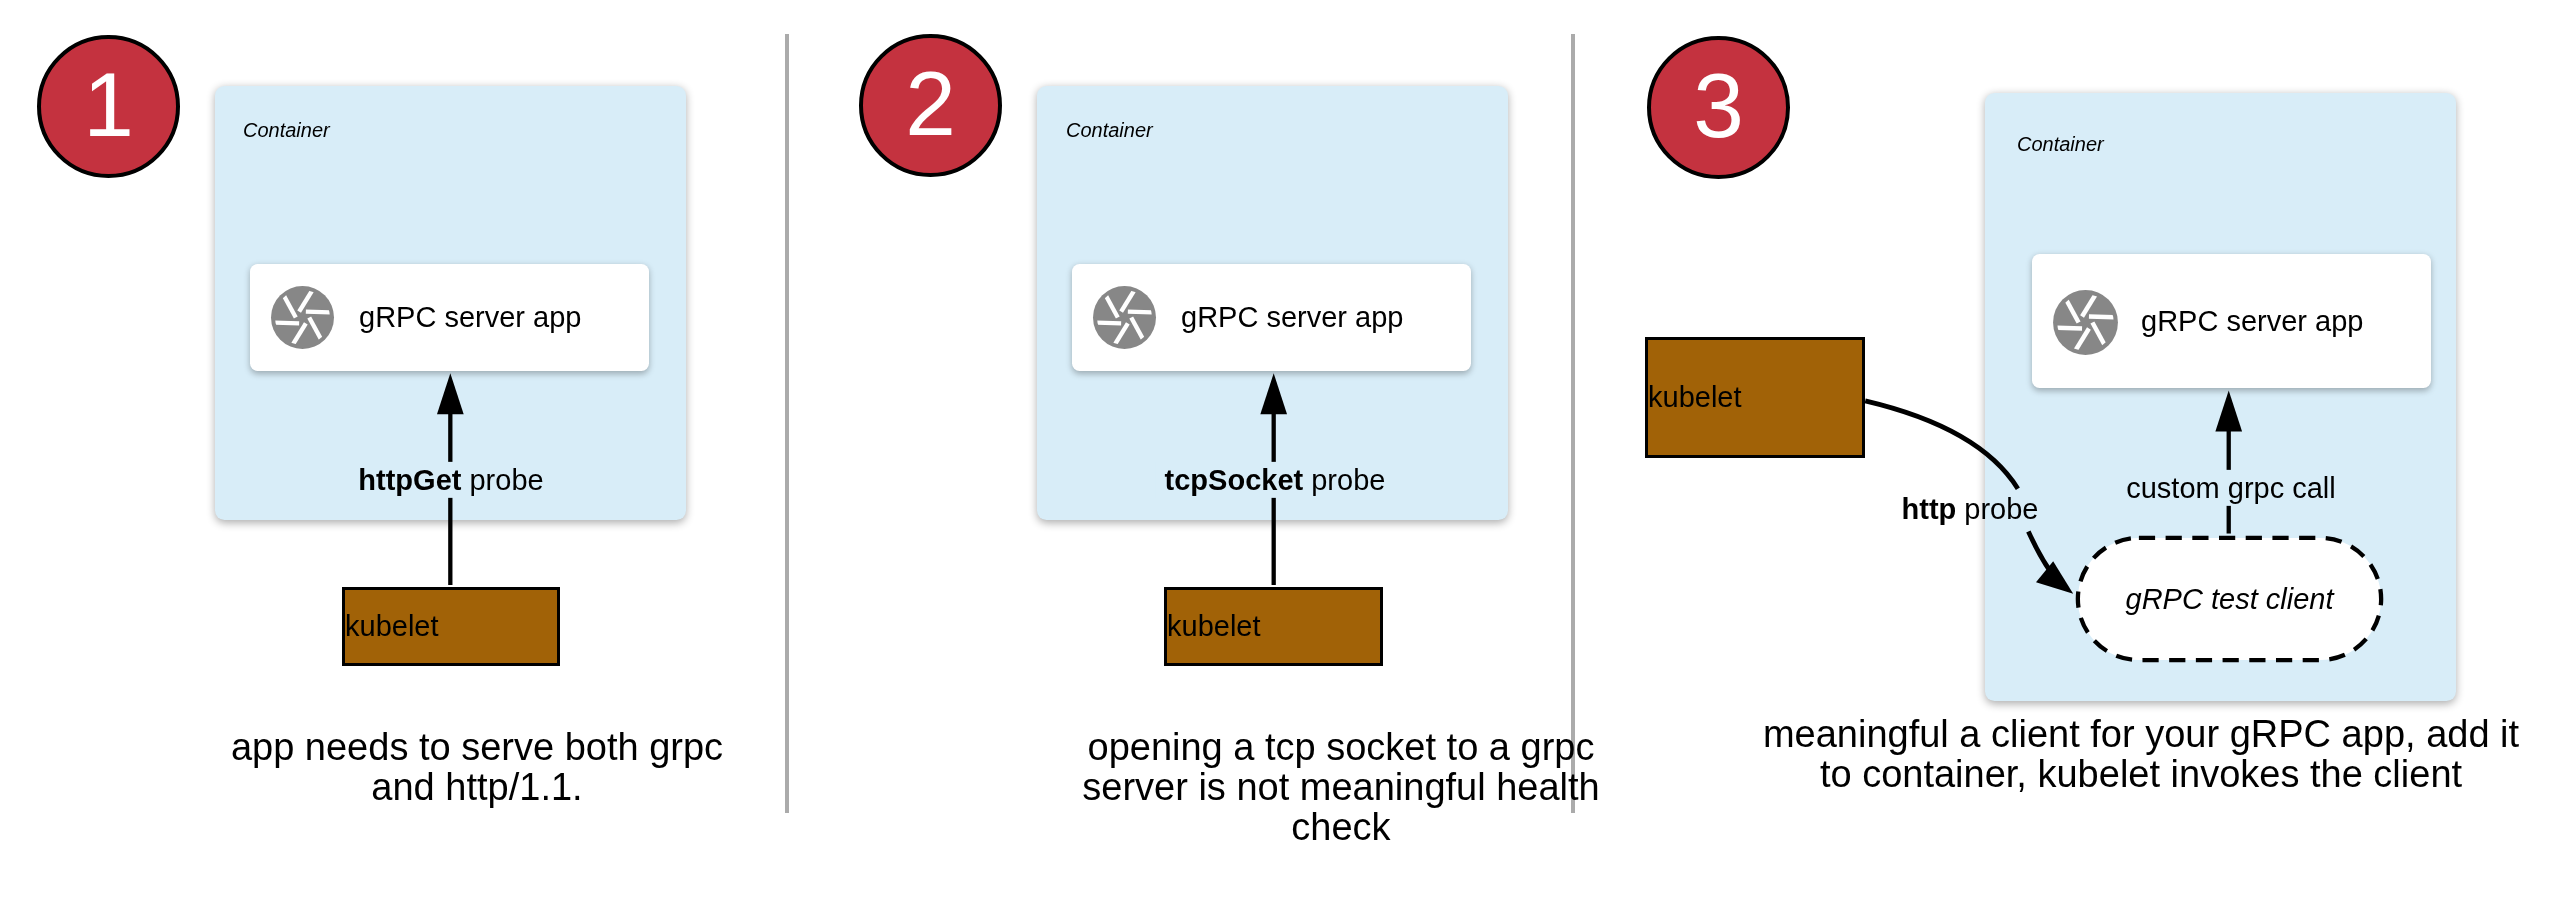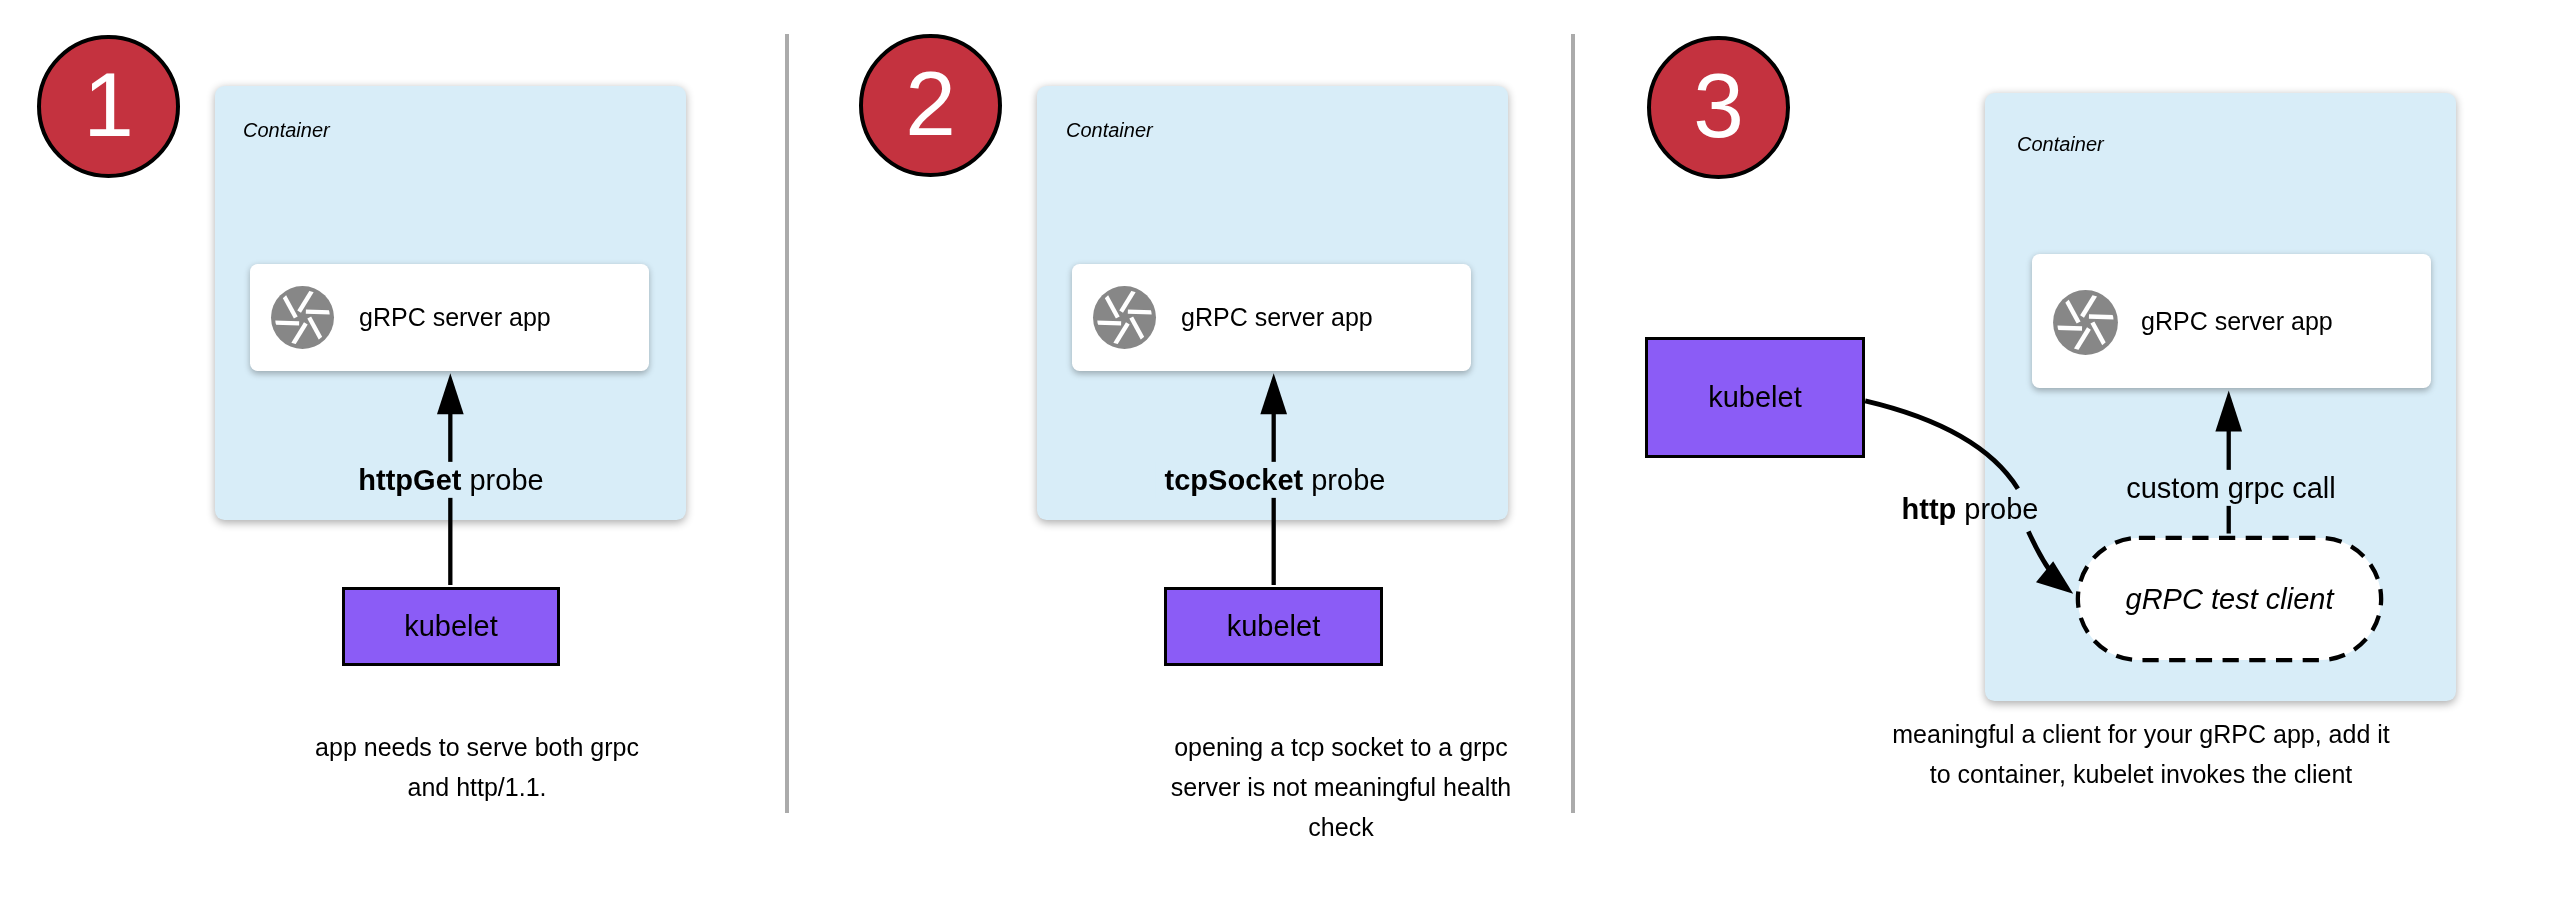--- a/index.html
+++ b/index.html
@@ -17,34 +17,34 @@
     position:absolute;background:#D8EDF8;border-radius:9.5px;
     box-shadow:0 2.9px 8.6px rgba(0,0,0,0.32);z-index:1;
   }
   .container-label{position:absolute;font-size:20px;line-height:29px;z-index:2;font-style:italic;}
   .app-box{
     position:absolute;background:#fff;border-radius:7.6px;
     box-shadow:0 2.9px 6.7px rgba(0,0,0,0.28);z-index:2;
     display:flex;align-items:center;padding-left:19px;box-sizing:border-box;
   }
   .app-box .icon{width:67px;height:67px;flex:0 0 auto;margin-right:23px;}
-  .app-label{font-size:25px;white-space:nowrap;}
+  .app-label{font-size:29px;white-space:nowrap;}
   .kubelet-box{
-    position:absolute;background:#8b5cf6;border:3.8px solid #000;box-sizing:border-box;
-    display:flex;align-items:center;justify-content:center;z-index:2;font-size:29px;
+    position:absolute;background:#a16207;border:3.8px solid #000;box-sizing:border-box;
+    display:flex;align-items:center;justify-content:flex-start;z-index:2;font-size:29px;
   }
   .probe-label{
     position:absolute;transform:translate(-50%,-50%);z-index:6;
     font-size:29px;white-space:nowrap;background:#D8EDF8;padding:2.9px 9.5px;line-height:30.5px;
   }
   .probe-label.no-bg{background:transparent;padding:2.9px 3.8px;}
   .probe-label b{font-weight:bold;}
   .caption{
     position:absolute;transform:translateX(-50%);z-index:2;
-    font-size:25px;line-height:40px;text-align:center;white-space:nowrap;
+    font-size:38px;line-height:40px;text-align:center;white-space:nowrap;
   }
   .pill{position:absolute;z-index:2;font-style:italic;}
   .pill .pill-label{
     position:absolute;left:0;top:0;right:0;bottom:0;display:flex;align-items:center;justify-content:center;
     font-size:29px;white-space:nowrap;
   }
   #arrow-overlay{position:absolute;left:0;top:0;z-index:5;pointer-events:none;}
 </style>
 </head>
 <body>

